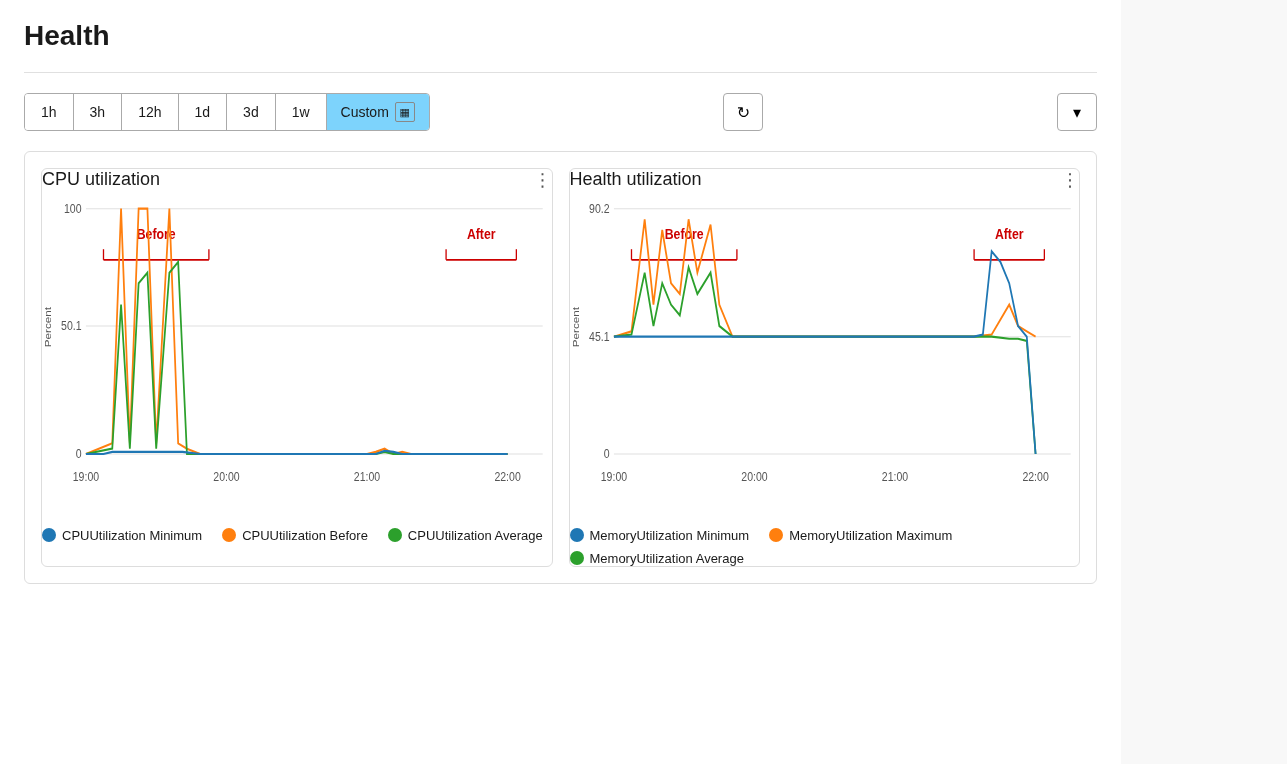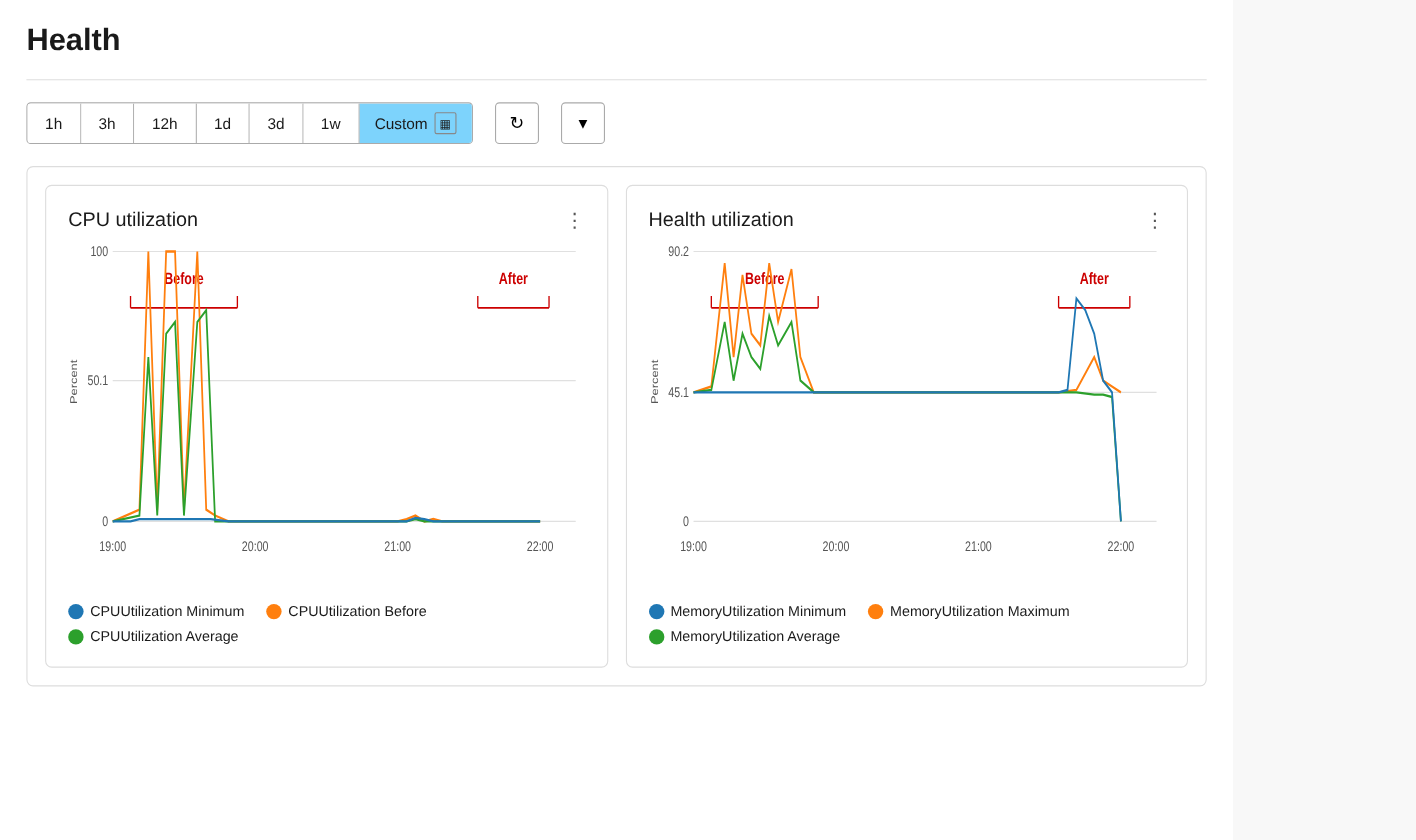--- a/index.html
+++ b/index.html
@@ -21,21 +21,21 @@
       margin-bottom: 20px;
     }
     .divider {
       border: none;
       border-top: 1px solid #e0e0e0;
       margin-bottom: 20px;
     }
     .toolbar {
       display: flex;
       align-items: center;
-      justify-content: flex-start;
+      justify-content: space-between;
       gap: 20px;
       margin-bottom: 20px;
     }
     .time-buttons {
       display: flex;
       border: 1px solid #aaa;
       border-radius: 4px;
       overflow: hidden;
     }
     .time-btn {
@@ -95,21 +95,21 @@
       background: #fff;
       padding: 16px;
       display: flex;
       gap: 16px;
     }
     .chart-card {
       flex: 1;
       border: 1px solid #ddd;
       border-radius: 6px;
       background: #fff;
-      padding: 20px;
+      padding: 0;
       position: relative;
     }
     .chart-header {
       display: flex;
       justify-content: space-between;
       align-items: center;
       margin-bottom: 8px;
     }
     .chart-title {
       font-size: 18px;
@@ -128,21 +128,21 @@
     }
     .chart-legend {
       margin-top: 10px;
       display: flex;
       flex-wrap: wrap;
       gap: 8px 20px;
       font-size: 13px;
     }
     .legend-item {
       display: flex;
-      align-items: center;
+      align-items: flex-start;
       gap: 6px;
     }
     .legend-dot {
       width: 14px;
       height: 14px;
       border-radius: 50%;
       flex-shrink: 0;
     }
   </style>
 </head>

